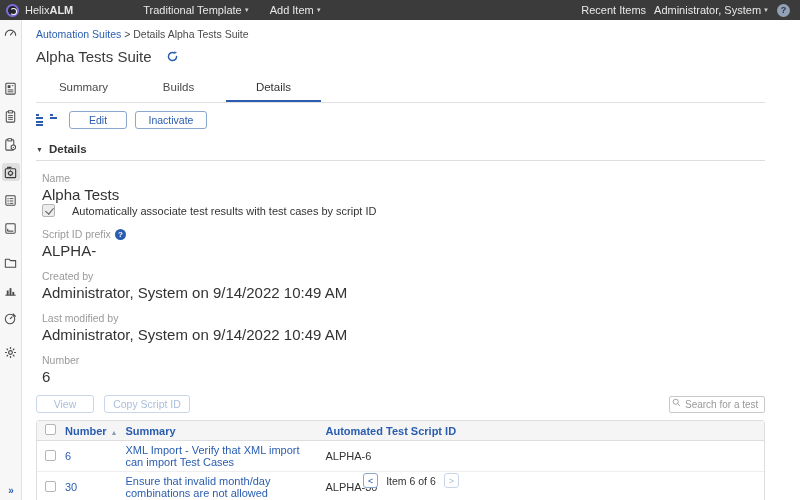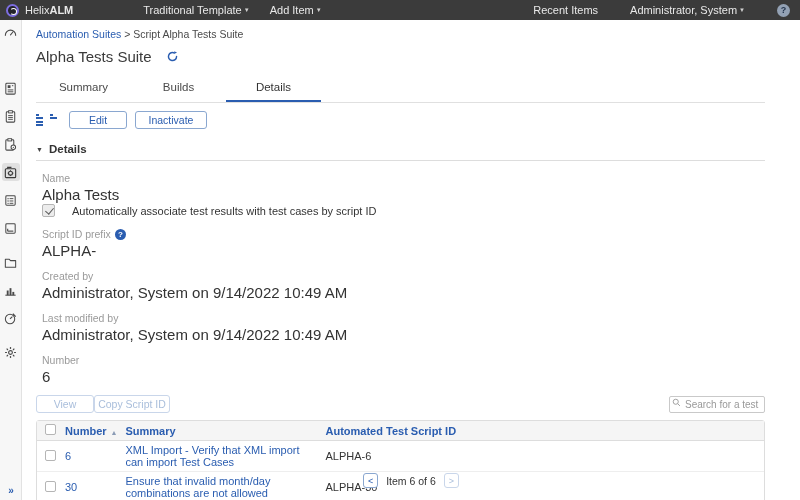--- a/index.html
+++ b/index.html
@@ -20,21 +20,21 @@
     width:13px; height:13px; border-radius:50%;
     background:#23232a; border:2px solid #7d6ee0;
     position:relative; flex:0 0 auto;
   }
   .logo::after{ content:""; position:absolute; left:2px; top:2px; width:5px; height:5px;
     border:1.5px solid #fff; border-radius:50%; border-left-color:transparent; }
   .brand b { font-weight:bold; }
   .topmenu { display:flex; align-items:center; gap:2px; padding:0 10px; height:20px; cursor:default;text-align:right; }
   .topmenu.first { margin-left:50px; }
   .caret { font-size:6px; line-height:1; position:relative; top:0px; color:#cfcfcf; }
-  .top-right { margin-left:auto; display:flex; align-items:center; gap:32px; padding-right:10px; }
+  .top-right { margin-left:auto; display:flex; align-items:center; gap:8px; padding-right:10px; }
   .help-badge {
     width:13px; height:13px; border-radius:50%; background:#93a1b4; color:#23344d;
     font-size:9px; font-weight:bold; display:flex; align-items:center; justify-content:center;
   }
   
   .sidebar {
     position:absolute; top:20px; left:0; bottom:0; width:22px;
     background:#f7f7f7; border-right:1px solid #e2e2e2;
     display:flex; flex-direction:column; align-items:center; z-index:5;
   }
@@ -256,21 +256,21 @@
       </svg>
   </span>
   <span class="expand-handle">»</span>
 </div>
 
 <div class="main">
   <div class="content">
     <div class="breadcrumb">
       <a href="#">Automation Suites</a>
       <span class="sep"> <span>&gt;</span> </span>
-      <span class="cur">Script Alpha Tests Suite</span>
+      <span class="cur">Details Alpha Tests Suite</span>
     </div>
 
     <div class="title-row">
       <span class="page-title">Alpha Tests Suite</span>
       <span class="refresh-btn">
         <svg width="13" height="13" viewBox="0 0 16 16">
             <path d="M13 8 A5 5 0 1 1 10.5 3.7" fill="none" stroke="#2a5db0" stroke-width="1.8" stroke-linecap="round"></path>
             <path d="M10 1.5 L11 4.2 L13.6 3.2 Z" fill="#2a5db0"></path>
           </svg>
       </span>
@@ -333,21 +333,21 @@
     </div>
 
     <div class="field">
       <div class="flabel">Number</div>
       <div class="fvalue">6</div>
     </div>
 
 
     <div class="tc-toolbar">
       <button class="btn disabled">View</button>
-      <button class="btn wide disabled" style="width:76px; ">Copy Script ID</button>
+      <button class="btn wide disabled" style="width:86px; margin-left:10px;">Copy Script ID</button>
       <span class="search-wrap">
         <svg width="9" height="9" viewBox="0 0 12 12">
             <circle cx="5" cy="5" r="3.4" fill="none" stroke="#999" stroke-width="1.2"></circle>
             <line x1="7.6" y1="7.6" x2="10.6" y2="10.6" stroke="#999" stroke-width="1.2"></line>
           </svg>
         <input type="text" placeholder="Search for a test case" style="">
       </span>
     </div>
 
     <table class="tc">

